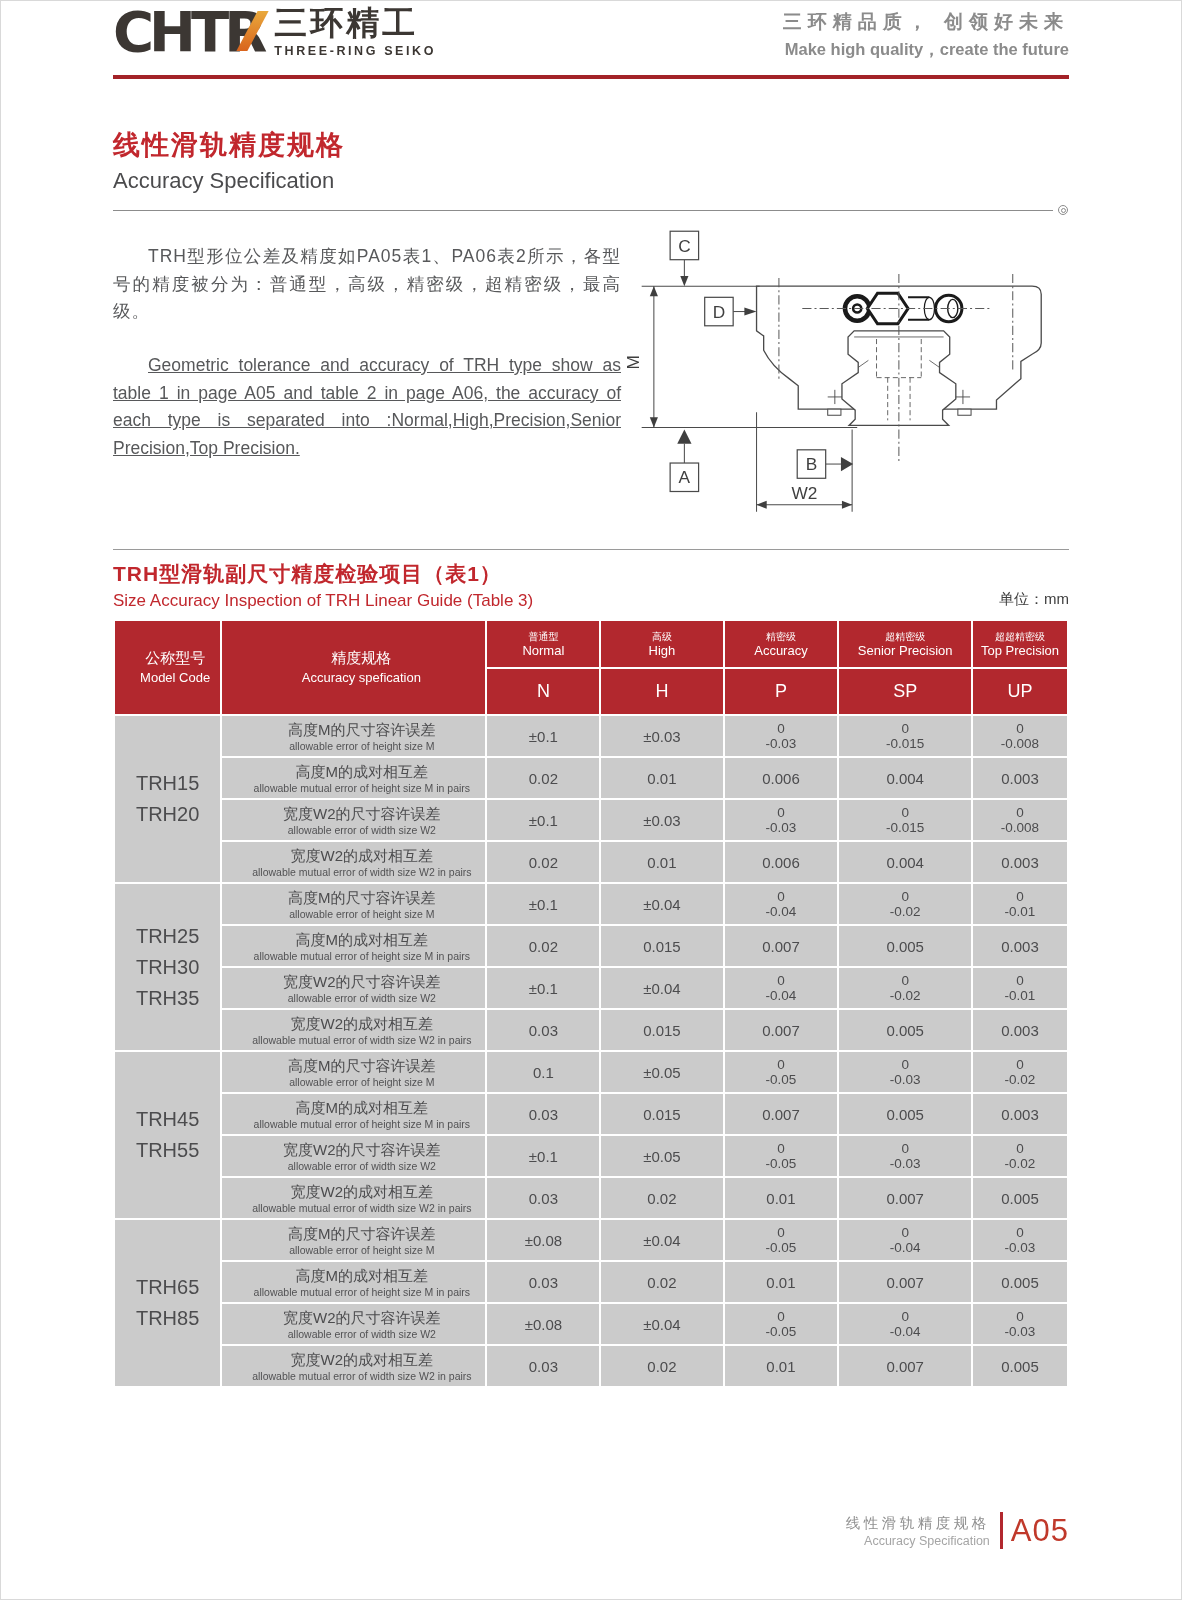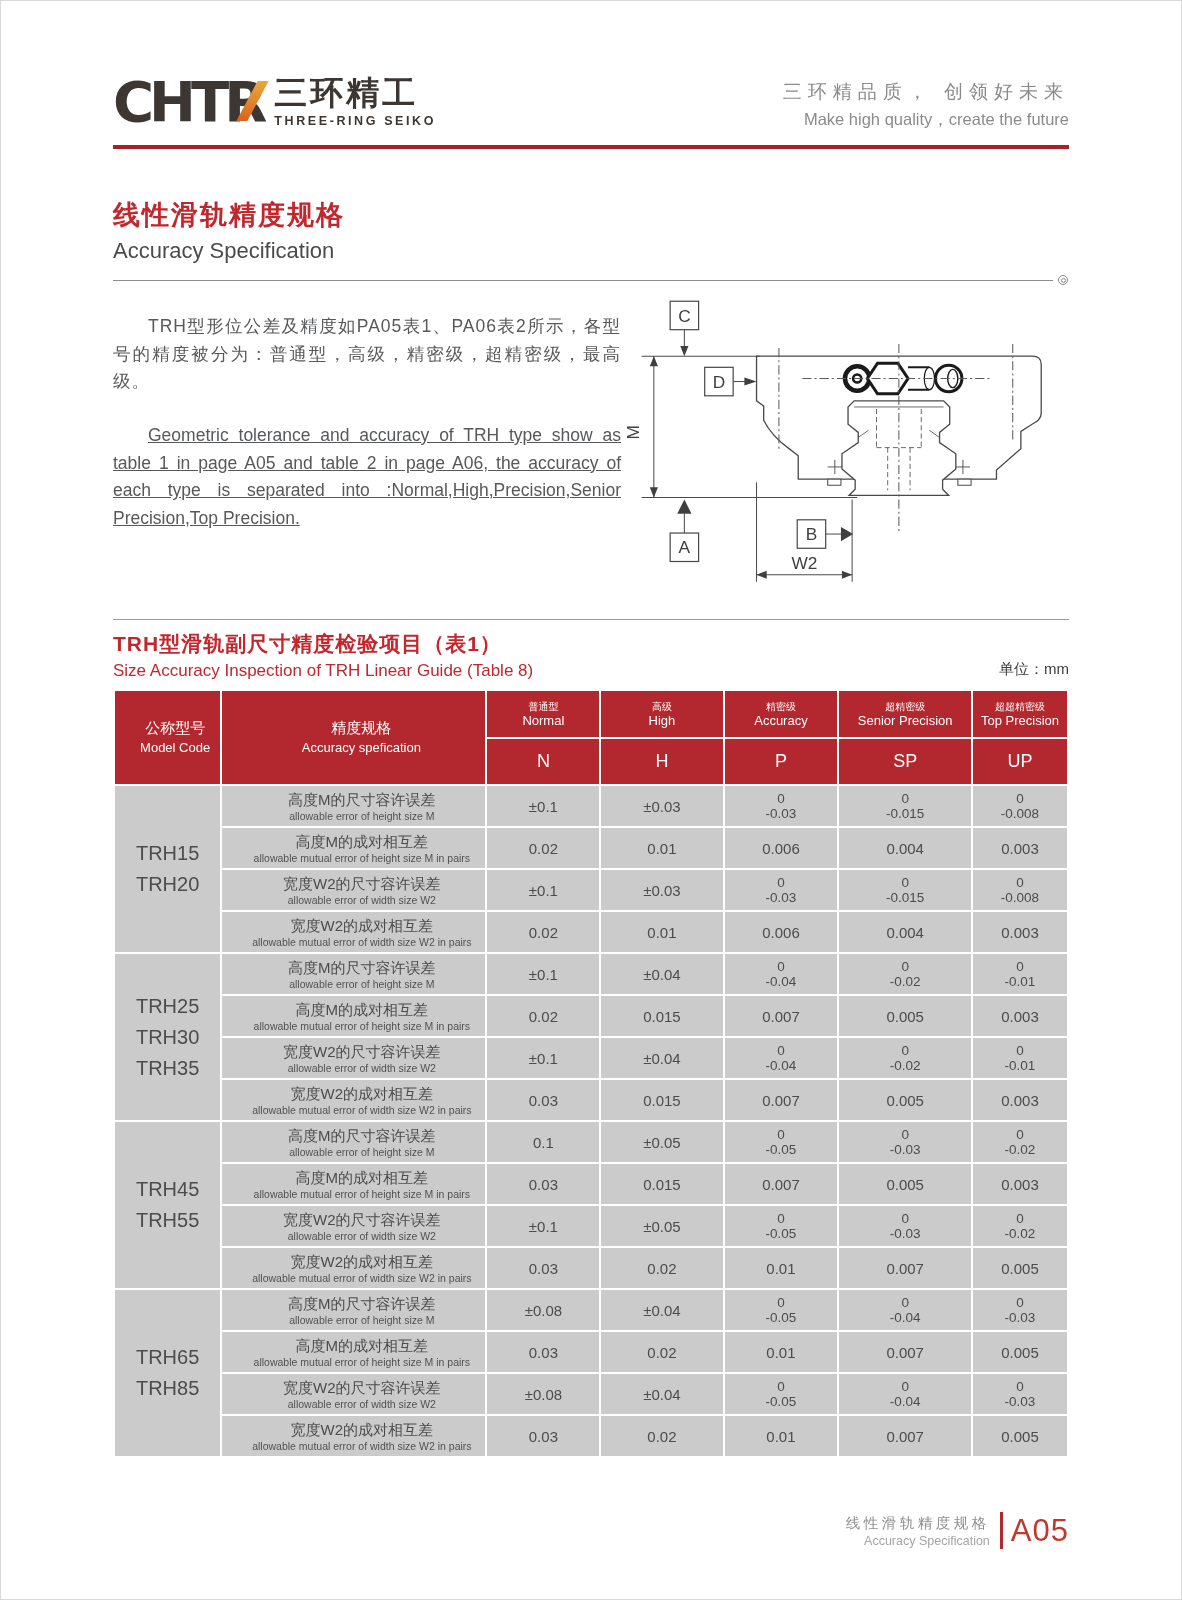--- a/index.html
+++ b/index.html
@@ -3,30 +3,30 @@
 <meta charset="utf-8">
 <style>
   * { margin:0; padding:0; box-sizing:border-box; }
   html,body { background:#ffffff; }
   body { font-family:"Liberation Sans","DejaVu Sans",sans-serif; }
   .page { position:relative; width:1182px; height:1600px; background:#fff;
           border:1px solid #d9d9d9; overflow:hidden; margin:0 auto; }
   .content { padding:0 112px; }
 
   
-  .header { display:flex; justify-content:space-between; align-items:flex-start; margin-top:70px; }
+  .header { display:flex; justify-content:space-between; align-items:flex-start; }
   .logo { display:flex; align-items:flex-start; }
   .logo-mark { position:relative; font-size:56px; font-weight:900; color:#3c3733;
                letter-spacing:-5px; line-height:62px; font-family:"DejaVu Sans",sans-serif; }
   .logo-slash { position:absolute; right:4px; top:10px; width:11px; height:40px;
                 background:linear-gradient(180deg,#e9a93c,#d9641d); transform:skewX(-28deg); }
   .logo-txt { margin-left:12px; padding-top:4px; }
   .logo-cn { font-size:33px; font-weight:bold; color:#3c3733; letter-spacing:3px; line-height:1.1; }
   .logo-en { font-size:12.5px; font-weight:bold; color:#3c3733; letter-spacing:2.6px; margin-top:3px; }
-  .slogan { text-align:right; color:#8b8b8b; padding-top:8px; }
+  .slogan { text-align:right; color:#8b8b8b; padding-top:8px;font-weight:bold; }
   .slogan-cn { font-size:19px; letter-spacing:6px; }
   .slogan-en { font-size:16.5px; margin-top:4px; }
   .red-rule { height:4px; background:#a32227; margin-top:12px; }
 
   
   .title-block { margin-top:48px; }
   .title-cn { color:#c1272d; font-size:27px; font-weight:bold; letter-spacing:2px; }
   .title-en { color:#4b4b4d; font-size:22px; margin-top:5px; }
   .divider { position:relative; height:1px; background:#8c8c8c; margin-top:16px; margin-right:16px; }
   .divider .circ { position:absolute; right:-15px; top:-5px; width:10px; height:10px;
@@ -183,21 +183,21 @@
           </g>
         </svg>
       </div>
     </div>
 
     <div class="divider2"></div>
 
     <div class="table-title-row">
       <div>
         <div class="tt-cn">TRH型滑轨副尺寸精度检验项目（表1）</div>
-        <div class="tt-en">Size Accuracy Inspection of TRH Linear Guide  (Table 8)</div>
+        <div class="tt-en">Size Accuracy Inspection of TRH Linear Guide  (Table 3)</div>
       </div>
       <div class="unit">单位：mm</div>
     </div>
 
     <table class="spec">
       <colgroup>
         <col style="width:11.2%">
           <col style="width:28%">
           <col style="width:11.9%">
         <col style="width:12.9%">

